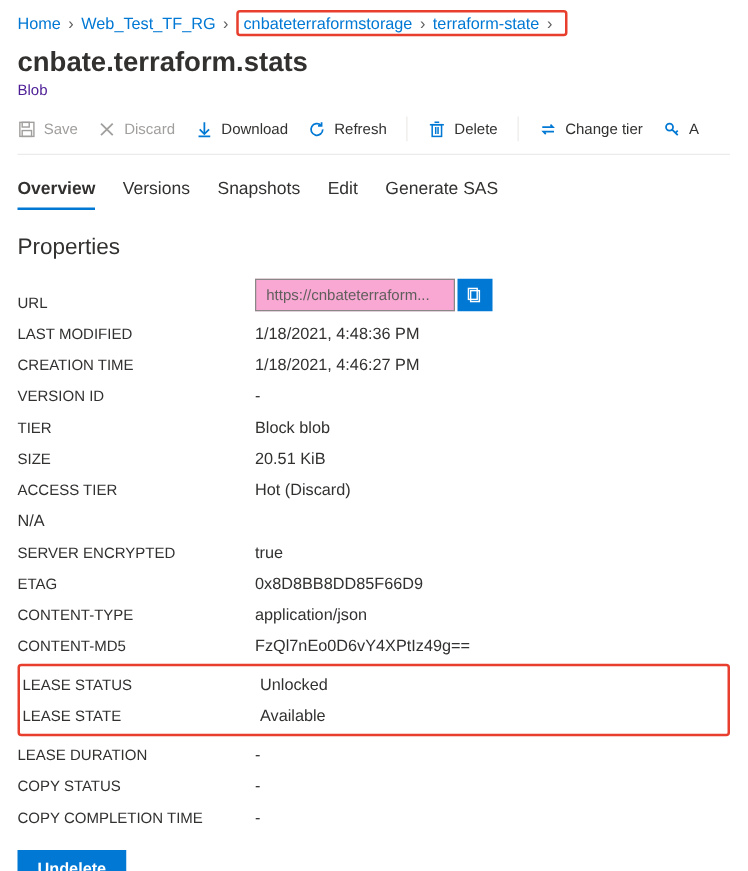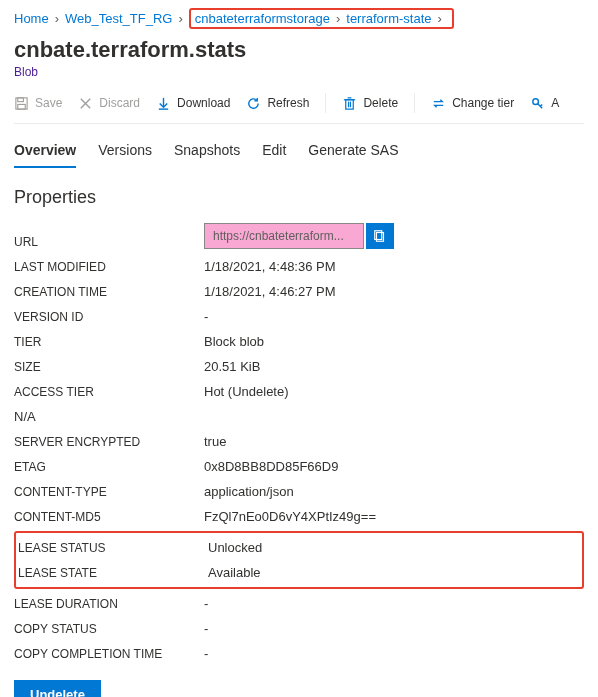--- a/index.html
+++ b/index.html
@@ -248,21 +248,21 @@
 <div class="prop-row">
     <div class="prop-label">TIER</div>
     <div class="prop-value">Block blob</div>
   </div>
 <div class="prop-row">
     <div class="prop-label">SIZE</div>
     <div class="prop-value">20.51 KiB</div>
   </div>
 <div class="prop-row">
     <div class="prop-label">ACCESS TIER</div>
-    <div class="prop-value">Hot (Undelete)</div>
+    <div class="prop-value">Hot (Discard)</div>
   </div>
 <div class="prop-row">
     <div class="prop-value">N/A</div>
   </div>
 <div class="prop-row">
     <div class="prop-label">SERVER ENCRYPTED</div>
     <div class="prop-value">true</div>
   </div>
 <div class="prop-row">
     <div class="prop-label">ETAG</div>

